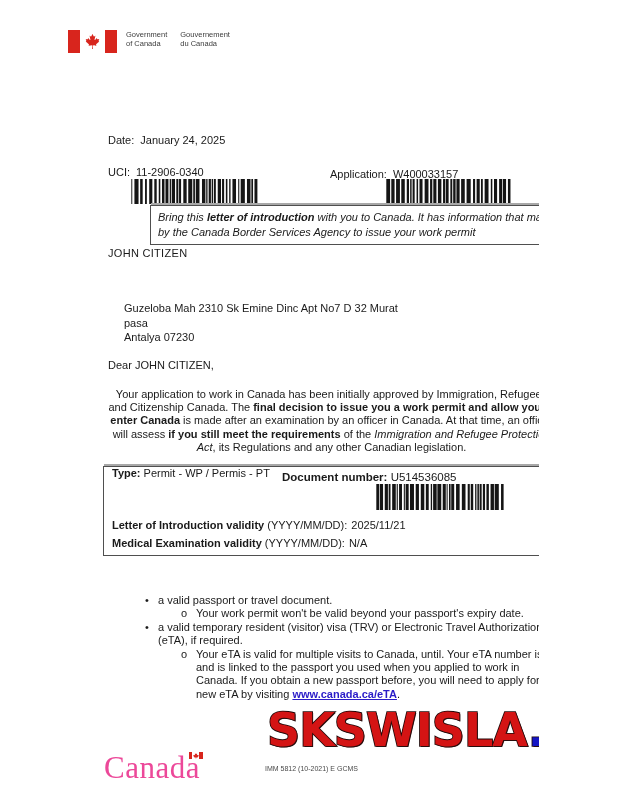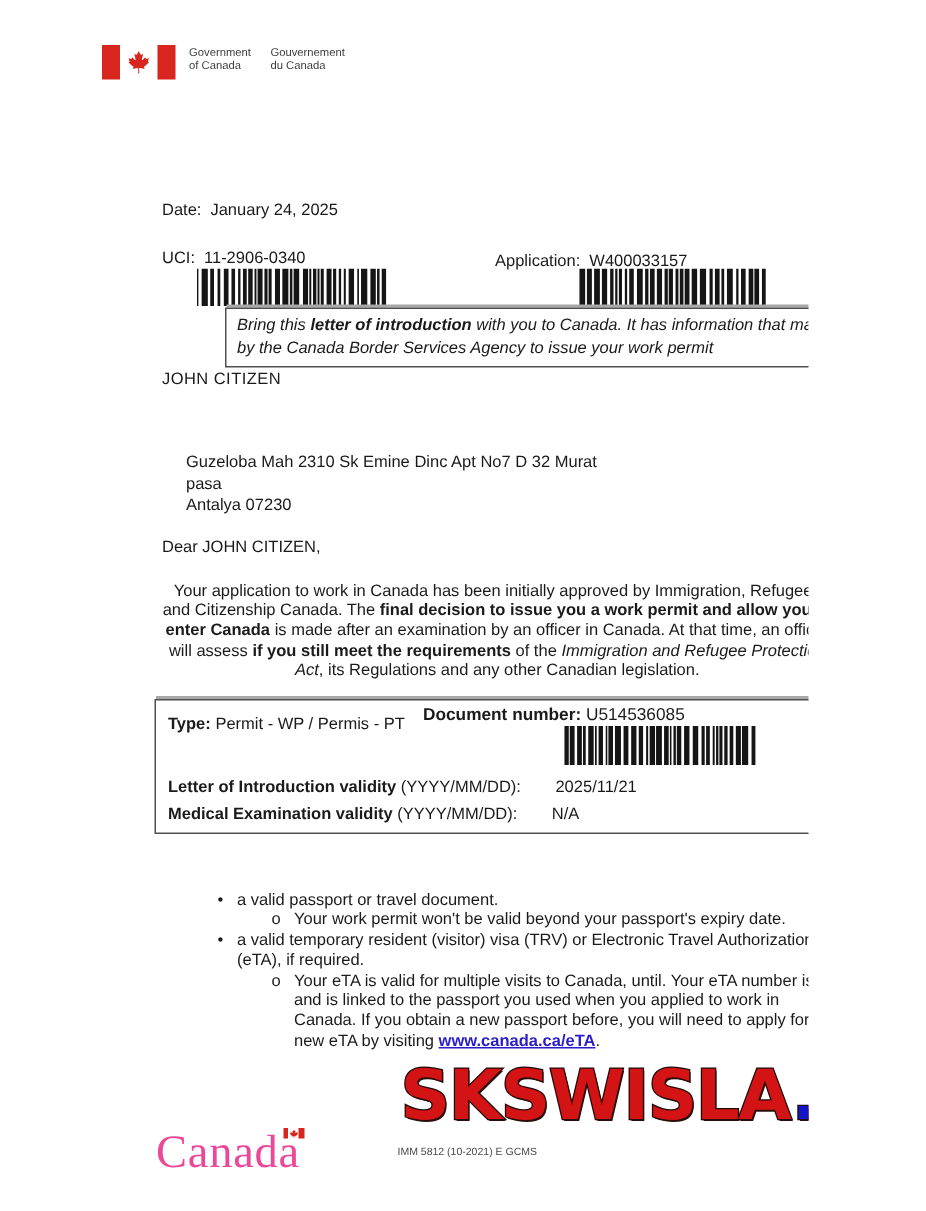--- a/index.html
+++ b/index.html
@@ -52,25 +52,25 @@
   .salutation { left:108px; top:359px; }
 
   .body-par { left:108px; top:388px; width:447px; line-height:13.2px; margin:0;text-align:center; }
 
   .permit-box {
     left:103px; top:466px; width:448px; height:90px;
     border:1px solid #4f4f4f;
     box-shadow: 0 -3px 0 -1px #a8a8a8;
     background:#fff;
   }
-  .type-row { position:absolute; left:8px; top:10px; }
+  .type-row { position:absolute; left:8px; top:0; }
   .doc-label-row { position:absolute; left:178px; top:4px; font-size:11.5px; }
   .doc-barcode { left:271px; top:17px; width:131px; height:26px; }
   .validity { position:absolute; left:8px; }
-  .validity .val { margin-left:23px; }
+  .validity .val { margin-left:4px; }
   .validity.loi { top:52px; }
   .validity.med { top:70px; }
 
   .docs-heading { left:108px; top:572px; font-weight:bold; }
 
   .bullets { left:108px; top:594px; width:447px; line-height:13.4px; }
   .bullet-row { display:flex; }
   .bullet-row.lvl1 { padding-left:37px; }
   .bullet-row.lvl2 { padding-left:73px; }
   .bullet-row .marker { flex:0 0 13px; }

